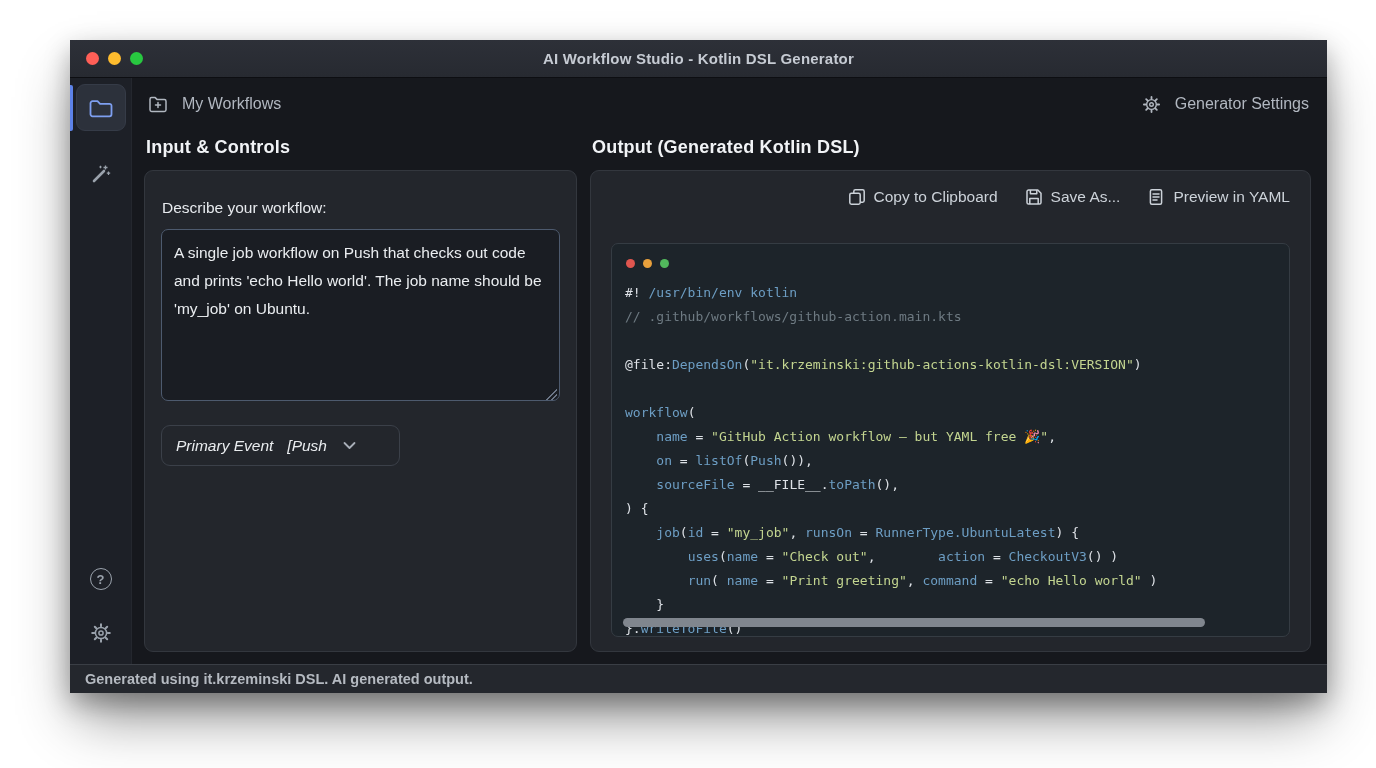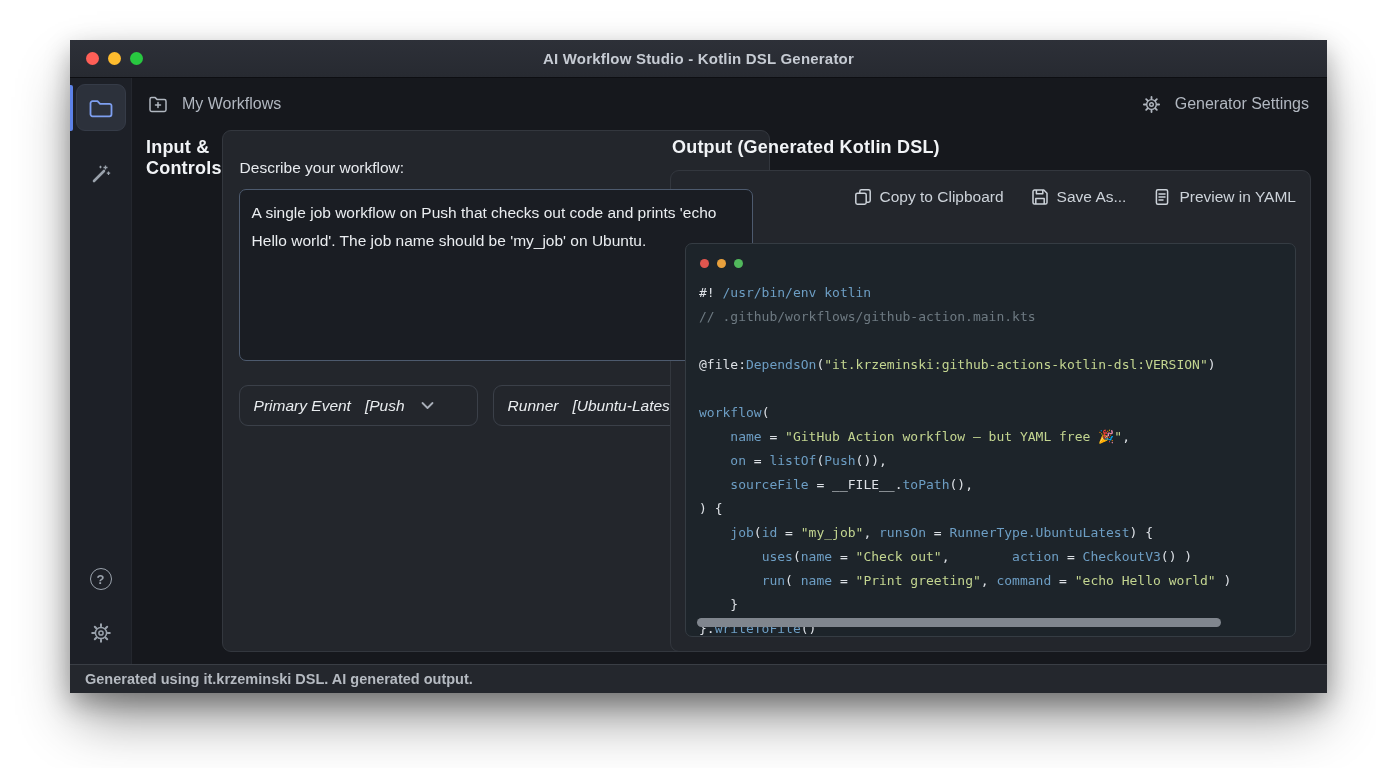--- a/index.html
+++ b/index.html
@@ -38,21 +38,21 @@
                  align-items:center; justify-content:center; }
 
   .main { flex:1; display:flex; flex-direction:column; min-width:0; }
 
   .topbar { height:52px; display:flex; align-items:center; justify-content:space-between;
             padding:0 18px 0 16px; }
   .tb-btn { display:flex; align-items:center; gap:14px; background:none; border:none;
             color:#b1b7c0; font-size:16px; font-family:inherit; cursor:pointer; }
 
   .columns { flex:1; display:flex; gap:13px; padding:0 16px 12px 12px; min-height:0; }
-  .col-left { width:513px; display:flex; flex-direction:row; }
+  .col-left { width:433px; display:flex; flex-direction:column; }
   .col-right { flex:1; display:flex; flex-direction:column; min-width:0; }
   .col-h { color:#f1f3f6; font-size:18px; font-weight:700; margin:7px 0 12px 2px; letter-spacing:.2px; }
 
   .panel { flex:1; background:#23262c; border:1px solid #33373e; border-radius:9px; min-height:0; }
 
   
   .input-panel { padding:22px 16px; display:flex; flex-direction:column; }
   .desc-label { color:#e7eaee; font-size:15.5px; margin:6px 0 12px 1px; }
   .desc-wrap { position:relative; }
   .desc-input { width:100%; height:172px; background:#1a1d23; border:1px solid #4d5a6e;
@@ -72,21 +72,21 @@
   .dd-runner { width:260px; }
   .generate-btn { margin-top:25px; height:59px; border-radius:9px;
                   border:1.5px solid #a3bbf2;
                   background:radial-gradient(ellipse 60% 120% at 50% 50%, #7e9cea 0%, #5a77d5 85%);
                   box-shadow:0 0 16px rgba(83,112,210,.45);
                   display:flex; align-items:center; justify-content:center; gap:11px;
                   color:#ffffff; font-size:19px; font-weight:700; letter-spacing:.6px;
                   font-family:inherit; cursor:pointer; }
 
   
-  .output-panel { padding:8px 14px 14px; display:flex; flex-direction:column; }
+  .output-panel { padding:8px 20px 14px; display:flex; flex-direction:column; }
   .out-toolbar { height:36px; display:flex; align-items:center; justify-content:flex-end;
                  gap:27px; margin-bottom:4px; }
   .ot-btn { display:flex; align-items:center; gap:8px; background:none; border:none;
             color:#ccd2d9; font-size:15.5px; font-family:inherit; cursor:pointer; }
 
   .code-block { flex:1; background:#1d242a; border:1px solid #353c43; border-radius:7px;
                 padding:10px 13px; position:relative; overflow:hidden;margin-top:24px; }
   .mini-dots { display:flex; gap:8px; margin:5px 0 0 1px; }
   .mdot { width:9px; height:9px; border-radius:50%; }
   .mdot.r { background:#e0564f; } .mdot.y { background:#e8a03c; } .mdot.g { background:#51b85c; }
@@ -200,29 +200,20 @@
             <div class="dd-row">
               <button class="dropdown dd-event">
                 <span>Primary Event</span>
                 <span>[Push</span>
                 <span class="chev">
                   <svg width="13" height="9" viewBox="0 0 13 9" fill="none" stroke="#a8aeb8" stroke-width="1.8" stroke-linecap="round" stroke-linejoin="round">
                     <path d="M1.5 2 6.5 7 11.5 2"></path>
                   </svg>
                 </span>
               </button>
-              <button class="dropdown dd-runner">
-                <span>Runner</span>
-                <span>[Ubuntu-Latest</span>
-                <span class="chev">
-                  <svg width="13" height="9" viewBox="0 0 13 9" fill="none" stroke="#a8aeb8" stroke-width="1.8" stroke-linecap="round" stroke-linejoin="round">
-                    <path d="M1.5 2 6.5 7 11.5 2"></path>
-                  </svg>
-                </span>
-              </button>
             </div>
           </div>
         </div>
 
         <div class="col-right">
           <div class="col-h">Output (Generated Kotlin DSL)</div>
           <div class="panel output-panel">
             <div class="out-toolbar">
               <button class="ot-btn">
                 <span>

